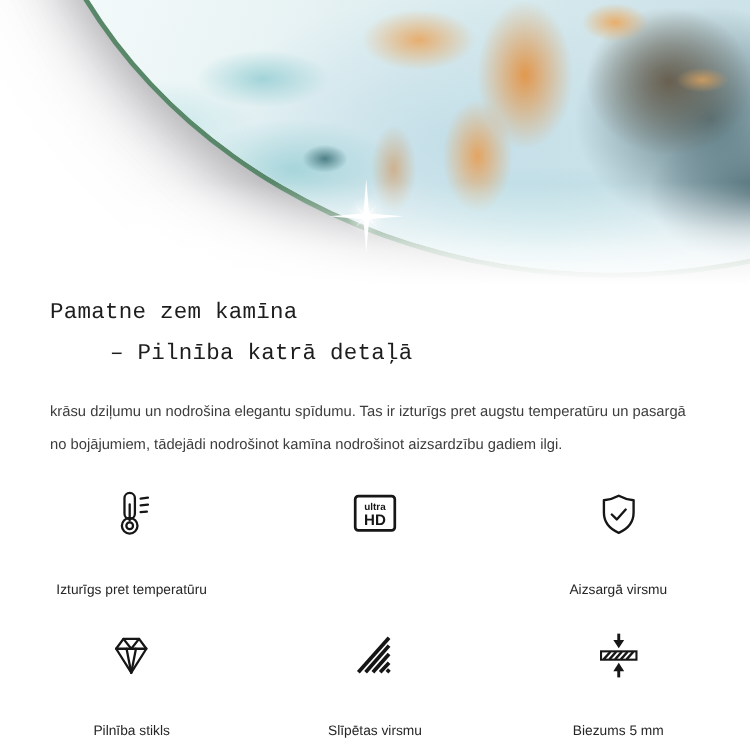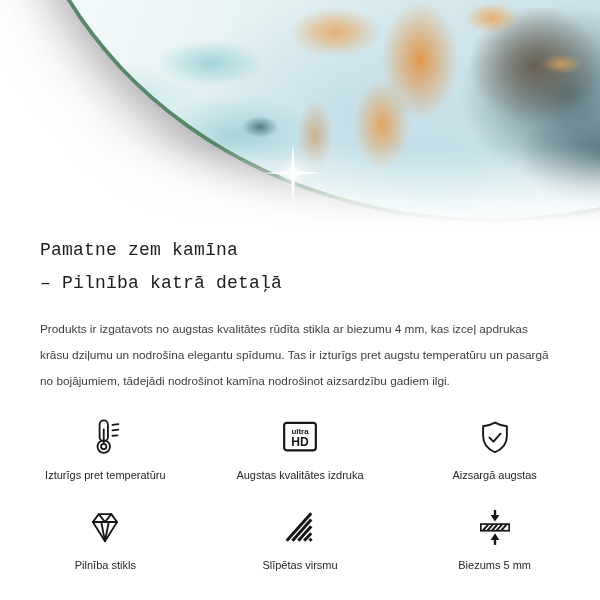--- a/index.html
+++ b/index.html
@@ -50,24 +50,24 @@
   
   .copy { padding:6px 40px 0 40px; }
   .title { font-family:Liberation Mono, monospace; font-weight:500;
            font-size:18px; line-height:33px; color:#1d1d1d; letter-spacing:0.2px; }
   .para { margin-top:16px; font-size:11.8px; line-height:26px; color:#3d3d3d; }
   .para span { display:block; white-space:nowrap; }
 
   
   .features { margin-top:21px; padding:0 8px; display:grid;
               grid-template-columns:repeat(3,1fr); row-gap:22px; }
-  .feature { display:flex; flex-direction:column; align-items:center; }
+  .feature { display:flex; flex-direction:column; align-items:center;gap:11px; }
   .feat-icon { height:42px; display:flex; align-items:flex-end; justify-content:center; color:#161616; }
   .feat-icon svg { display:block; }
-  .feat-label { margin-top:11px; font-size:11px; line-height:15px; color:#262626; text-align:center; }
+  .feat-label { margin-top:23px; font-size:11px; line-height:15px; color:#262626; text-align:center; }
   svg text { font-family:"Liberation Sans", sans-serif; }
 </style>
 </head>
 <body>
 
 <div class="page">
 
   <div class="hero">
     <div class="glass-disc">
       <div class="marble"></div>
@@ -83,24 +83,23 @@
       </defs>
       <circle cx="32" cy="32" r="16" fill="url(#glow)"></circle>
       <polygon points="32,2 34.3,29.7 62,32 34.3,34.3 32,62 29.7,34.3 2,32 29.7,29.7" fill="#ffffff" opacity="0.95"></polygon>
       <polygon points="32,2 34.3,29.7 62,32 34.3,34.3 32,62 29.7,34.3 2,32 29.7,29.7" fill="#ffffff" opacity="0.6" transform="translate(32 32) rotate(45) scale(0.42) translate(-32 -32)"></polygon>
     </svg>
   </div>
 
   <div class="copy">
     <h1 class="title">
       <span style="display:block;">Pamatne zem kamīna</span>
-      <span style="display:block;">– Pilnība katrā detaļā</span>
+      <span style="display:block;margin-left:48px;">– Pilnība katrā detaļā</span>
     </h1>
     <p class="para">
-      <span>Produkts ir izgatavots no augstas kvalitātes rūdīta stikla ar biezumu 4 mm, kas izceļ apdrukas</span>
       <span>krāsu dziļumu un nodrošina elegantu spīdumu. Tas ir izturīgs pret augstu temperatūru un pasargā</span>
       <span>no bojājumiem, tādejādi nodrošinot kamīna nodrošinot aizsardzību gadiem ilgi.</span>
     </p>
   </div>
 
   <div class="features">
 
     <div class="feature">
       <div class="feat-icon">
         <svg viewBox="0 0 48 48" width="40" height="40" fill="none" stroke="currentColor" stroke-width="2.2" stroke-linecap="round" stroke-linejoin="round">
@@ -117,31 +116,30 @@
     </div>
 
     <div class="feature">
       <div class="feat-icon">
         <svg viewBox="0 0 48 48" width="40" height="40">
           <rect x="5" y="7" width="38" height="33" rx="3" fill="none" stroke="currentColor" stroke-width="2.6"></rect>
           <text x="24" y="20.5" text-anchor="middle" font-size="9.5" font-weight="600" fill="currentColor">ultra</text>
           <text x="24" y="35" text-anchor="middle" font-size="14.5" font-weight="700" fill="currentColor">HD</text>
         </svg>
       </div>
-      <div class="feat-label">Augstas kvalitātes izdruka</div>
     </div>
 
     <div class="feature">
       <div class="feat-icon">
         <svg viewBox="0 0 48 48" width="38" height="38" fill="none" stroke="currentColor" stroke-width="2.4" stroke-linecap="round" stroke-linejoin="round">
           <path d="M24 4.5 C28.5 7 33.5 8.4 39 9.1 V21.5 C39 31.8 32.6 38.3 24 42 C15.4 38.3 9 31.8 9 21.5 V9.1 C14.5 8.4 19.5 7 24 4.5 Z"></path>
           <path d="M17 23.5 L22 28.5 L31 18.5"></path>
         </svg>
       </div>
-      <div class="feat-label">Aizsargā augstas</div>
+      <div class="feat-label">Aizsargā virsmu</div>
     </div>
 
     <div class="feature">
       <div class="feat-icon">
         <svg viewBox="0 0 48 48" width="40" height="40" fill="none" stroke="currentColor" stroke-width="2.2" stroke-linecap="round" stroke-linejoin="round">
           <path d="M9.5 18 L16.5 8.5 H31.5 L38.5 18 L24 41 Z"></path>
           <line x1="9.5" y1="18" x2="38.5" y2="18"></line>
           <path d="M16.5 8.5 L24 18 L31.5 8.5"></path>
           <path d="M19.5 18 L24 41"></path>
           <path d="M28.5 18 L24 41"></path>

